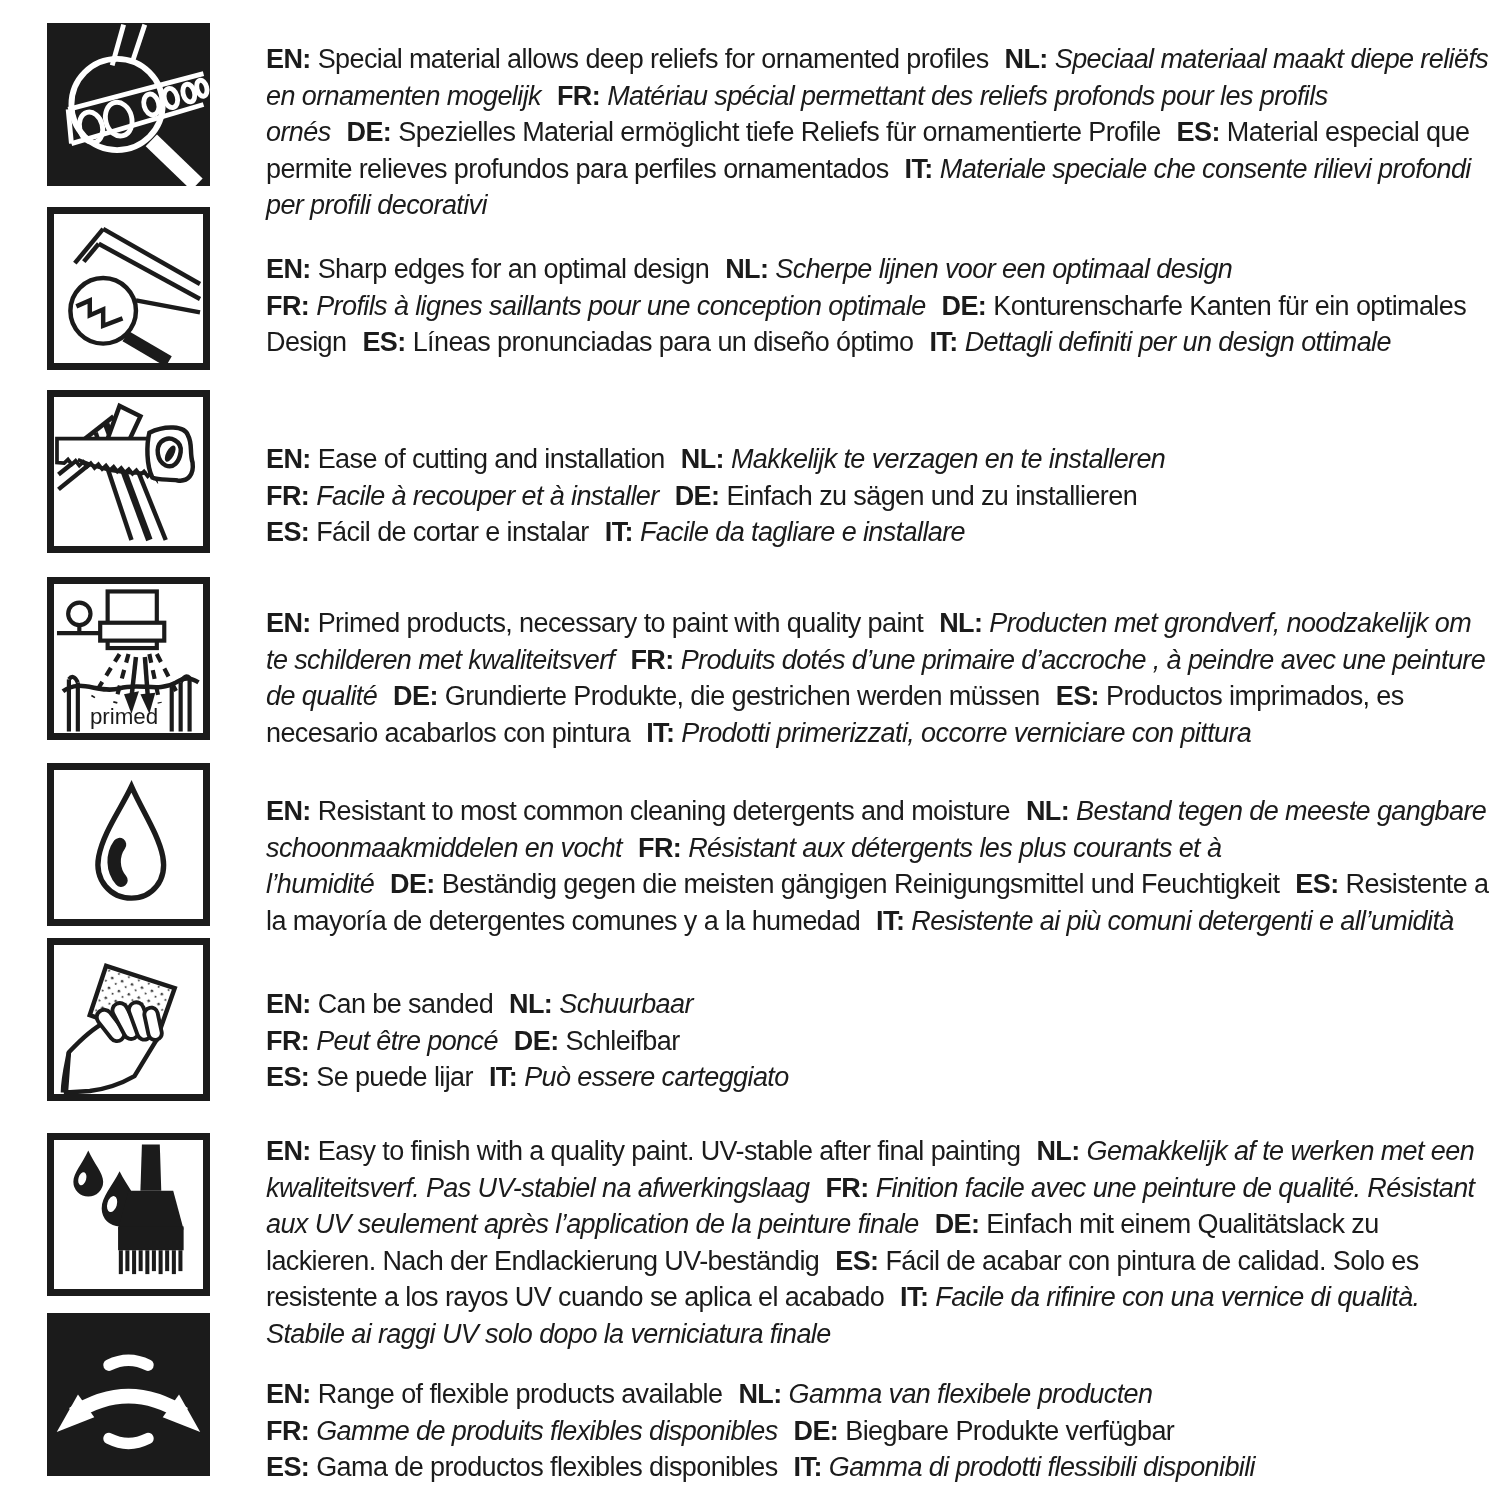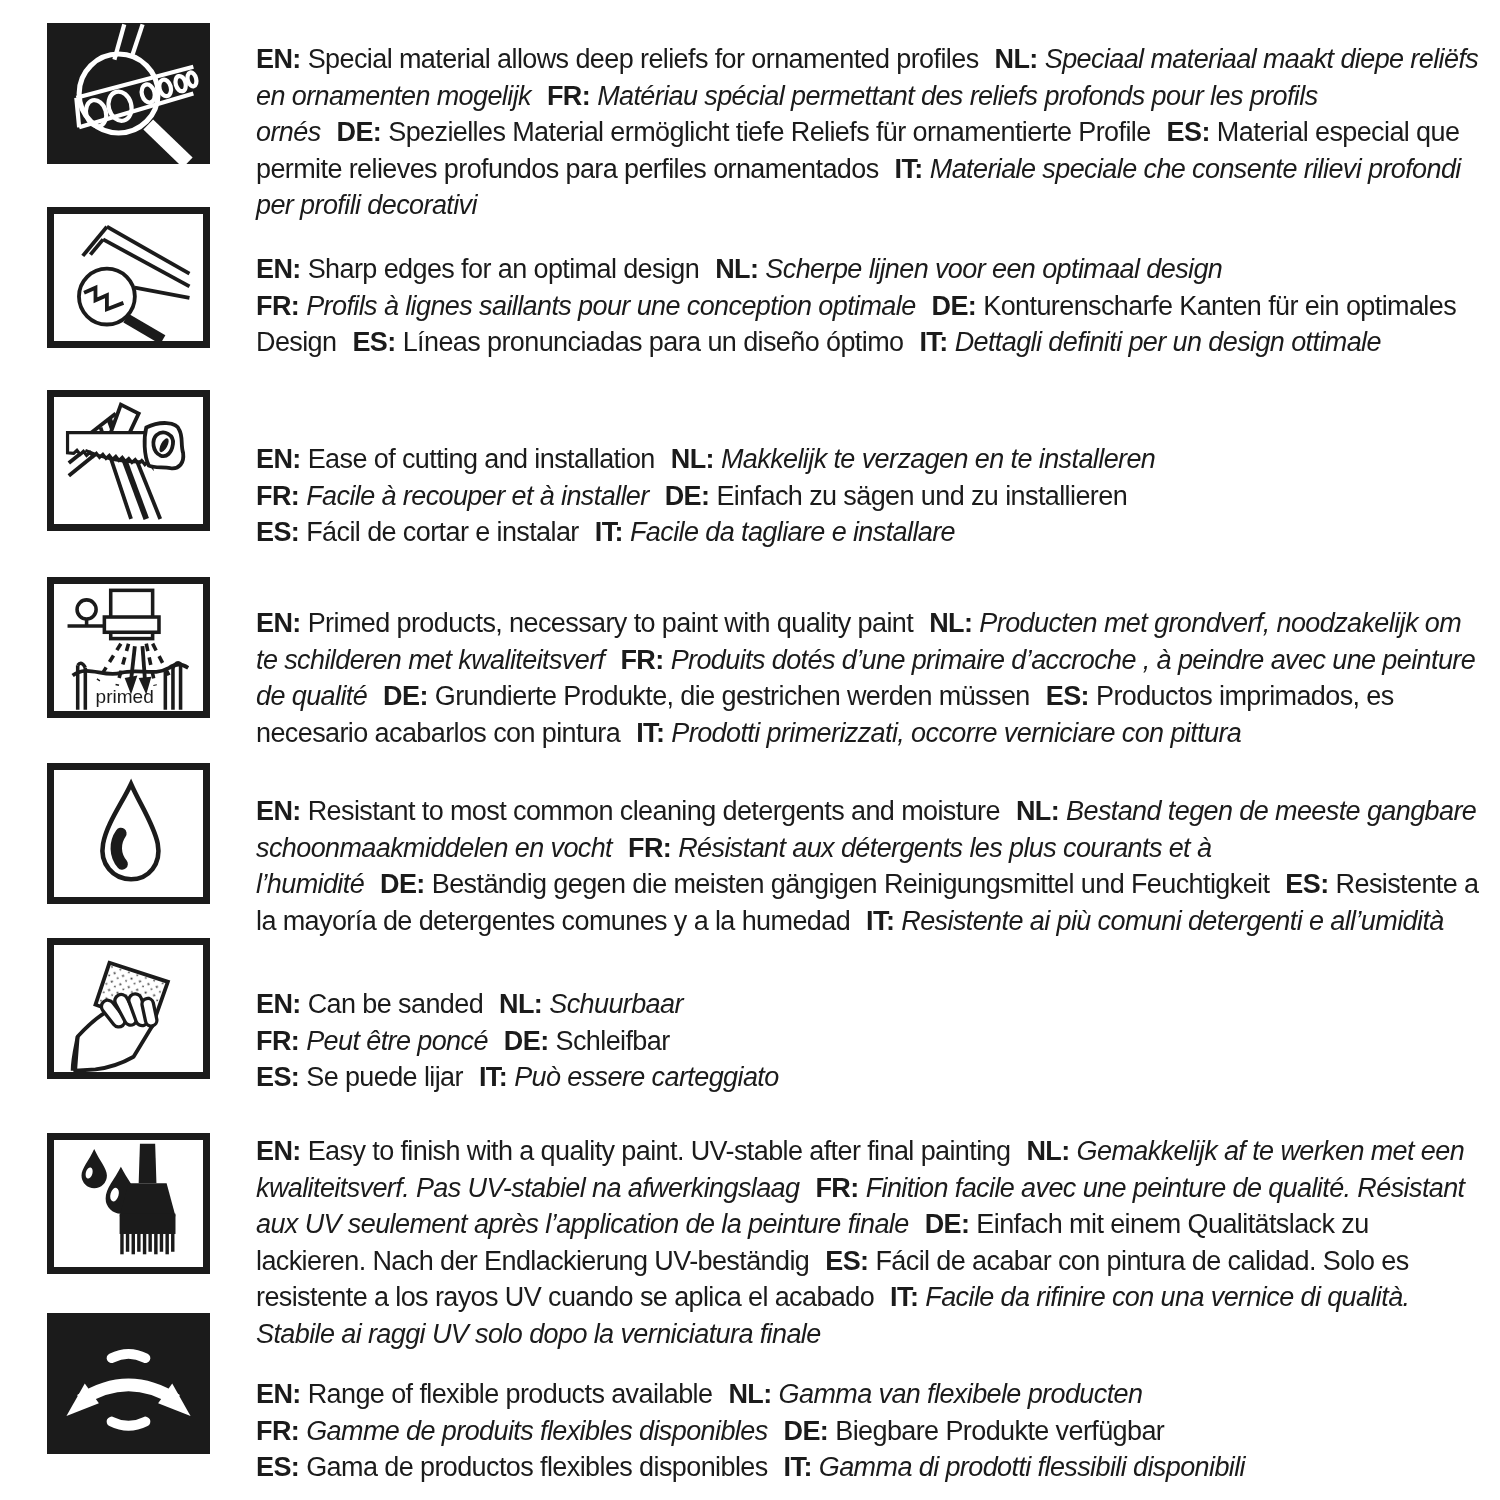--- a/index.html
+++ b/index.html
@@ -1,25 +1,25 @@
 <!DOCTYPE html>
 <html><head>
 <meta charset="utf-8">
 <style>
   html,body{margin:0;padding:0;}
   body{
     width:1500px;height:1500px;background:#ffffff;position:relative;
     font-family:"Liberation Sans", sans-serif;color:#1b1b1b;overflow:hidden;
   }
-  .icon-box{position:absolute;left:47px;width:163px;height:141px;box-sizing:border-box;}
+  .icon-box{position:absolute;left:47px;width:163px;height:163px;box-sizing:border-box;}
   .icon-box.bordered{border:7px solid #1b1b1b;background:#fff;}
   .icon-box.inverted{background:#1b1b1b;}
   .icon-box svg{width:100%;height:100%;display:block;}
   .feature-text{
-    position:absolute;left:256px;width:1225px;
+    position:absolute;left:266px;width:1225px;
     font-size:27px;line-height:36.5px;letter-spacing:-0.6px;
     color:#1b1b1b;
   }
   .lang{font-weight:700;margin-right:7px;}
   .seg{margin-right:16px;}
   .seg.it{font-style:italic;}
 </style>
 </head>
 <body>
 

